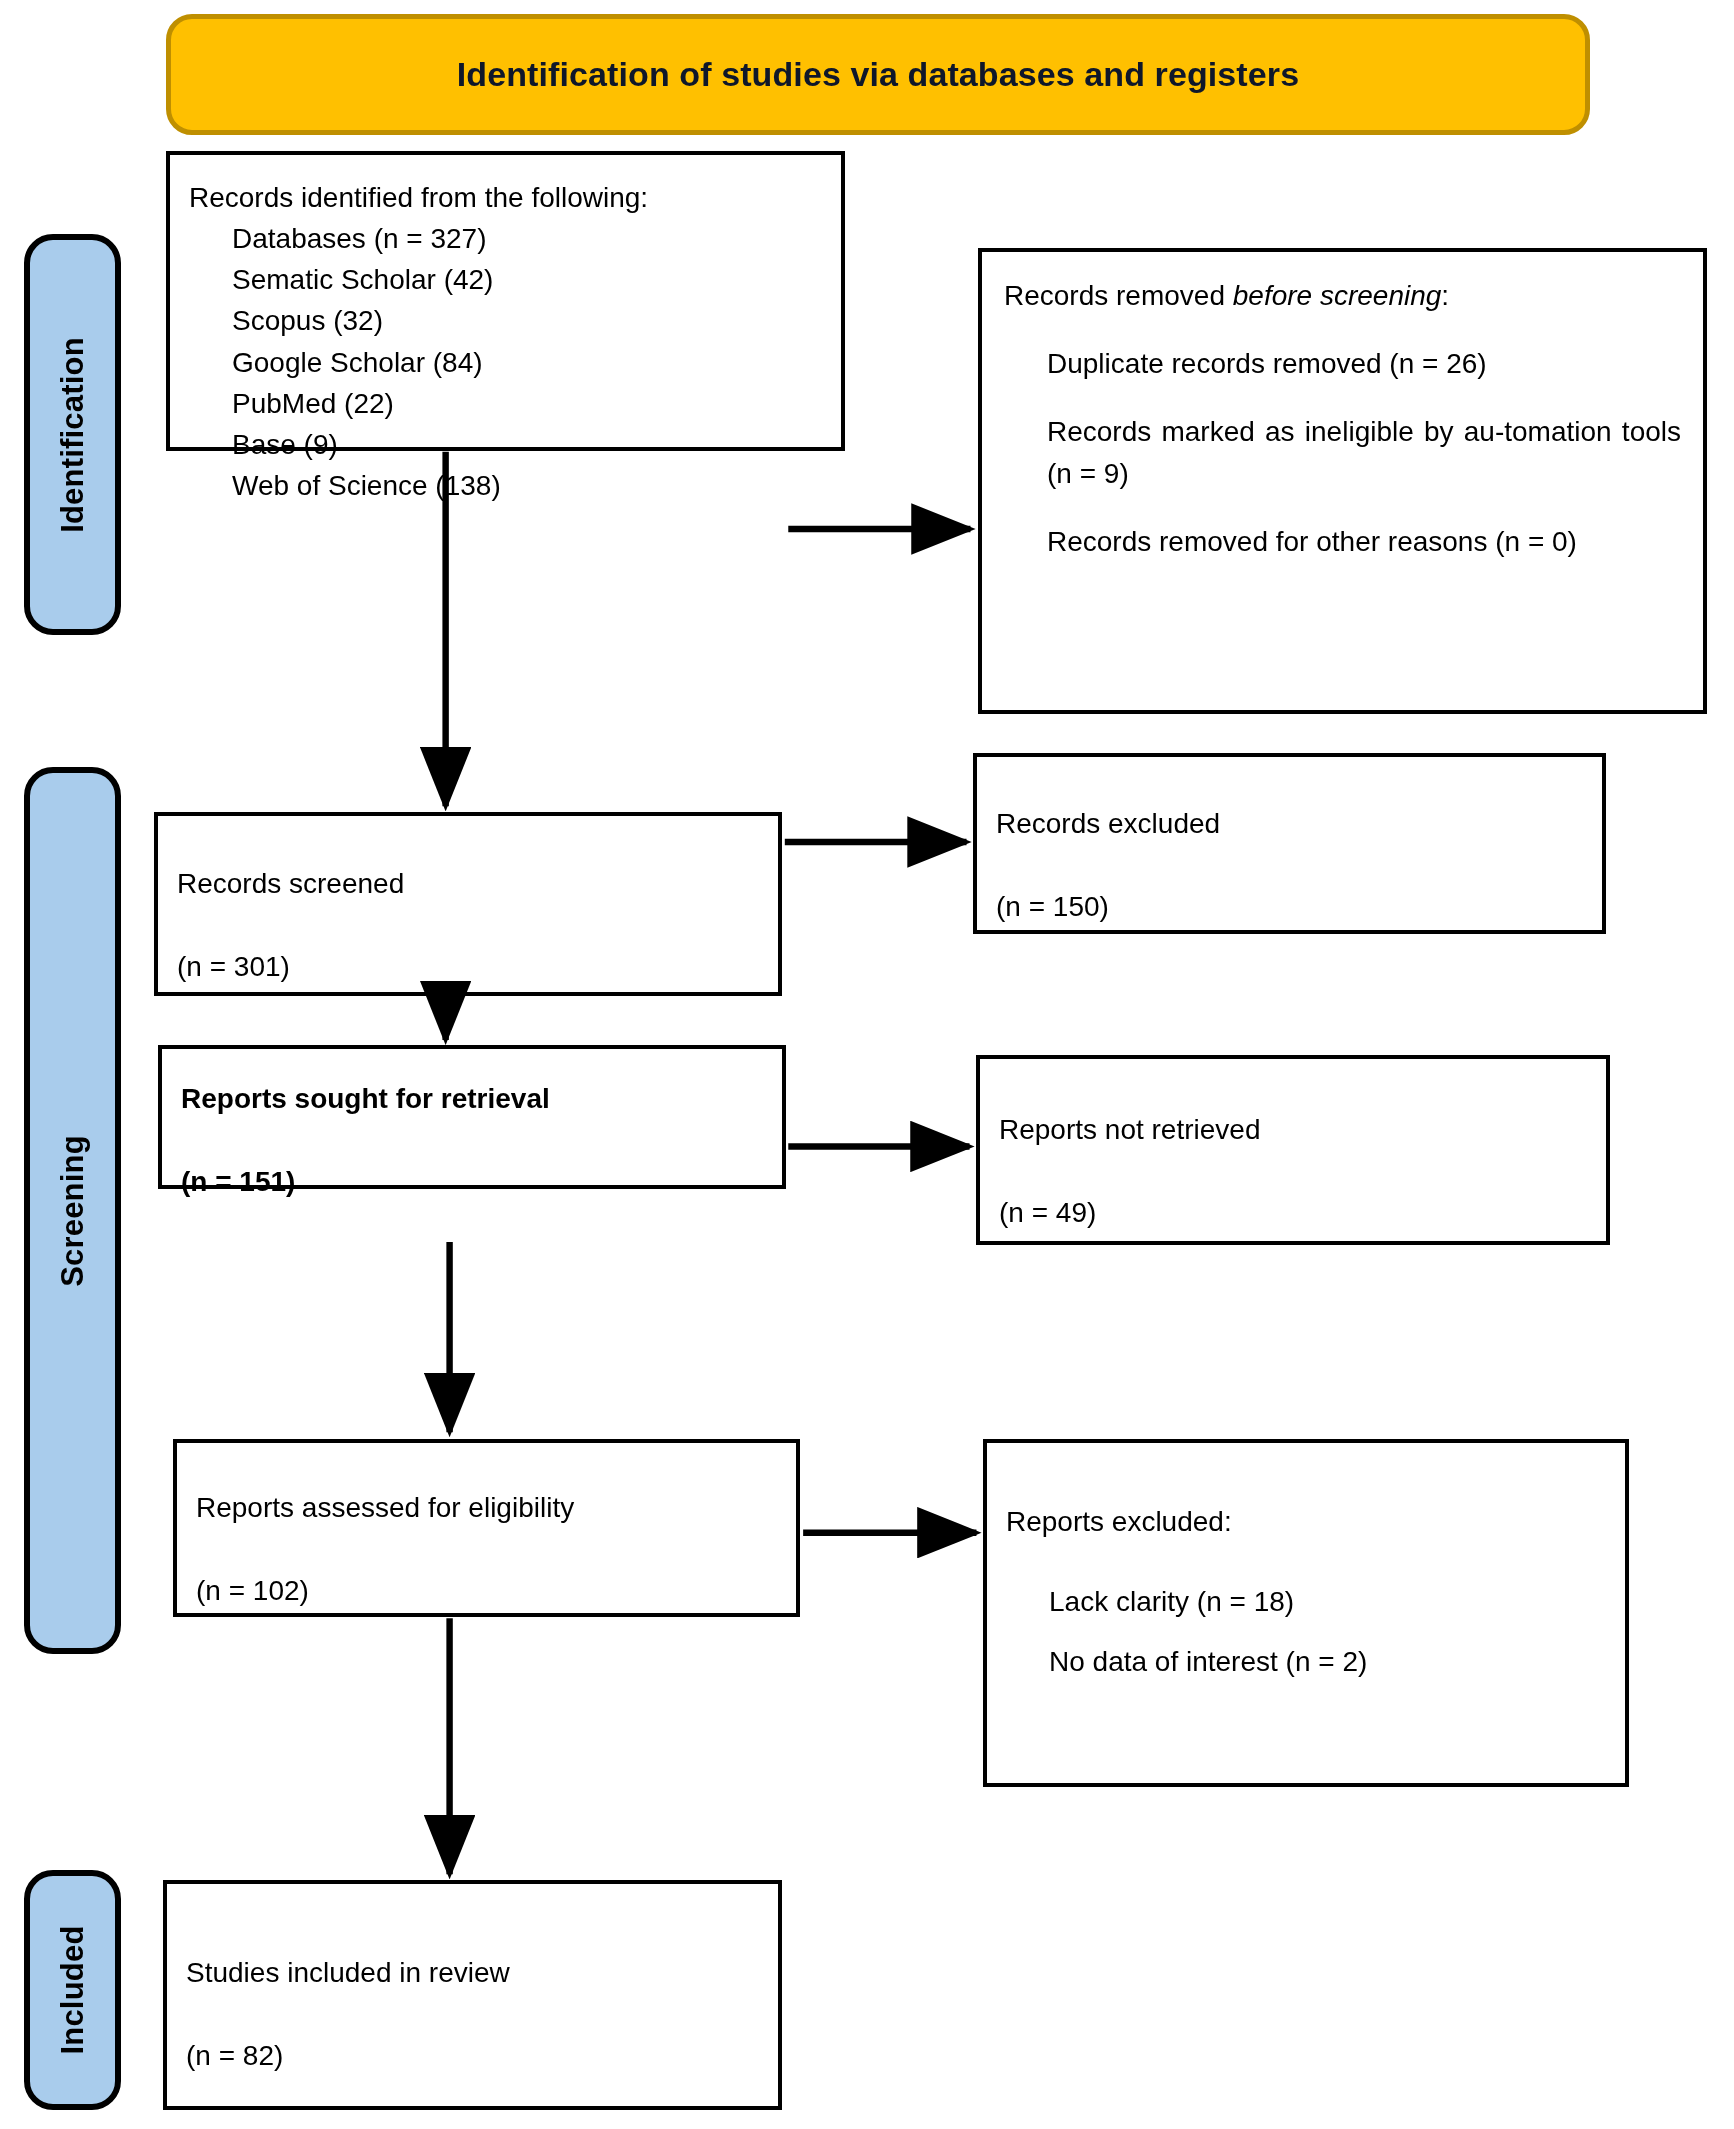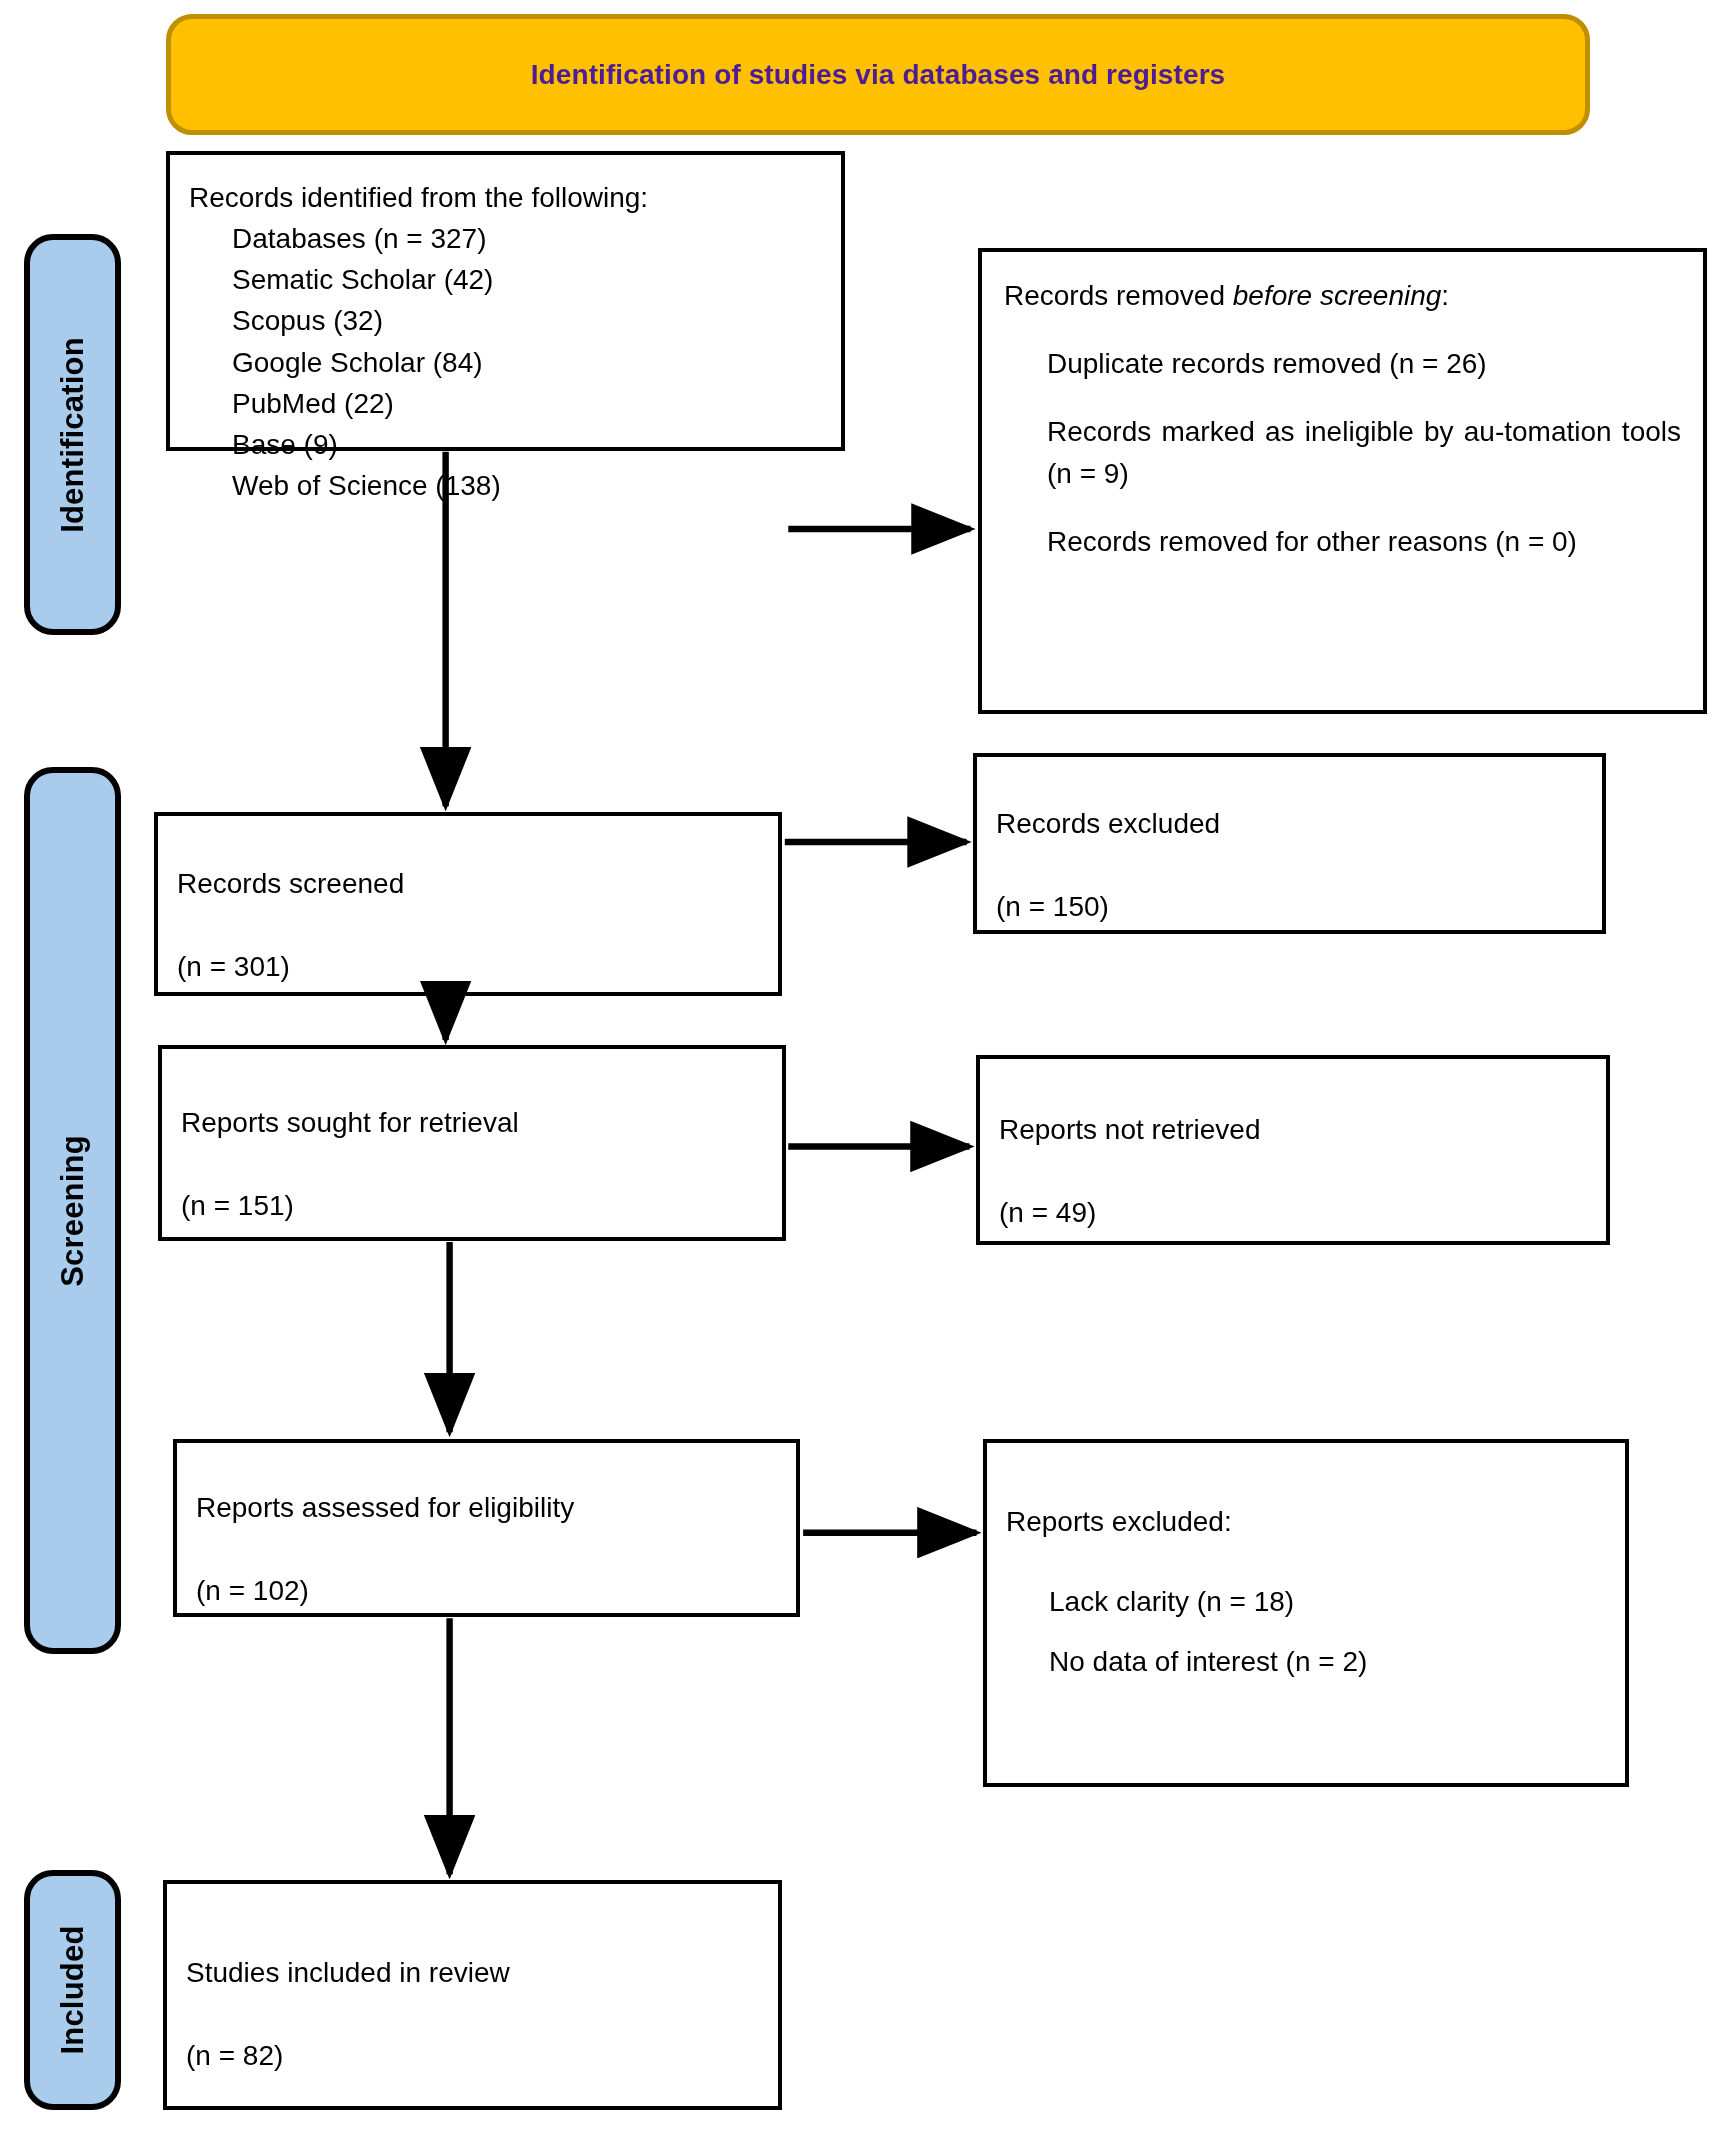--- a/index.html
+++ b/index.html
@@ -26,23 +26,23 @@
     width: 1424px;
     height: 121px;
     background: #FFC000;
     border: 5px solid #BF8F00;
     border-radius: 26px;
     display: flex;
     align-items: center;
     justify-content: center;
   }
   .banner-title {
-    font-size: 28px;
+    font-size: 34px;
     font-weight: bold;
-    color: #4c1d95;
+    color: #0f172a;
     letter-spacing: 0.1px;
     text-align: center;
   }
 
   
   .rail {
     position: absolute;
     background: #A9CCEC;
     border: 6.4px solid #000000;
     border-radius: 29px;
@@ -77,21 +77,21 @@
   }
   .box p.indent { padding-left: 43px; }
   .box p.wrapline { white-space: normal; text-align: justify; }
   .box p.spaced { margin-top: 26px; }
   .box em { font-style: italic; }
 
   #box-identified       { left: 166px;  top: 151px;  width: 679px; height: 300px; }
   #box-removed          { left: 978px; top: 248px;  width: 729px; height: 466px; }
   #box-screened         { left: 154px;  top: 812px; width: 628px; height: 184px; }
   #box-excluded         { left: 973px; top: 753px; width: 633px; height: 181px; }
-  #box-sought           { left: 158px;  top: 1045px; width: 628px; height: 196px; }
+  #box-sought           { left: 158px;  top: 1045px; width: 628px; height: 144px; font-weight: bold; }
   #box-notretrieved     { left: 976px; top: 1055px; width: 634px; height: 190px; }
   #box-eligibility      { left: 173px;  top: 1439px; width: 627px; height: 178px; }
   #box-reportsexcluded  { left: 983px; top: 1439px; width: 646px; height: 348px; }
   #box-included         { left: 163px;  top: 1880px; width: 619px; height: 230px; }
 
   #box-identified { padding-top: 22px; }
   #box-identified p { line-height: 1.47; }
   #box-removed    { padding-top: 23px; padding-left: 22px; padding-right: 22px; }
   #box-removed p  { line-height: 1.50; }
   #box-screened p, #box-excluded p, #box-sought p,

